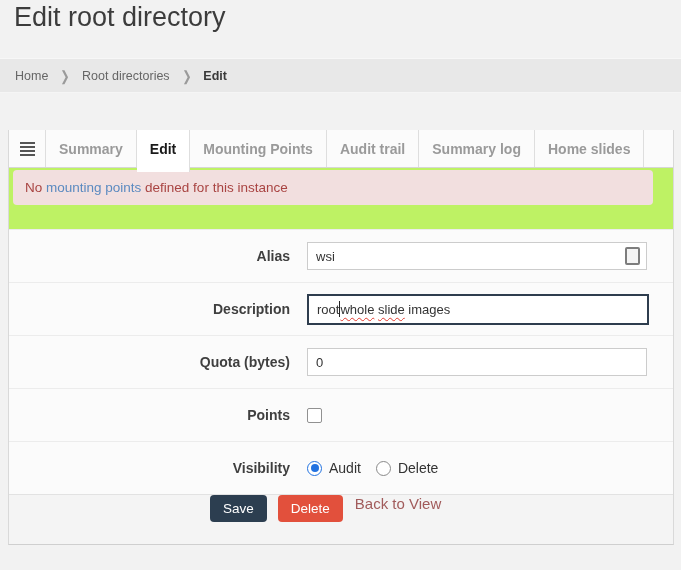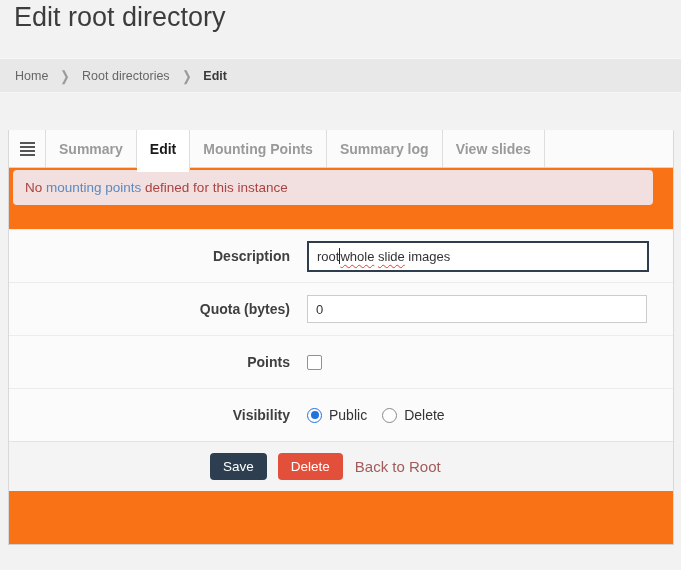--- a/index.html
+++ b/index.html
@@ -23,21 +23,21 @@
     font-size: 12.5px; color: #666;
   }
   .crumb { color: #666; text-decoration: none; cursor: pointer; text-align: center; }
   .crumb-sep { color: #9a9a9a; margin: 0 11px; font-size: 14px; transform: scaleX(0.8); display: inline-block; }
   .crumb-current { color: #3a3a3a; font-weight: 700; }
 
   
   .panel {
     margin: 37px 7px 0 8px;
     width: 666px; height: 415px;
-    background: #f97316;
+    background: #bef264;
     border-left: 1px solid #d9d9d9; border-right: 1px solid #d9d9d9; border-bottom: 1px solid #cfcfcf;
   }
 
   
   .tabbar { display: flex; height: 38px; border-bottom: 1px solid #d6d6d6; background: #fbfbfb; }
   .tab {
     display: flex; align-items: center; padding: 0 13px;
     font-size: 14px; font-weight: 700; color: #9a9a9a;
     border-right: 1px solid #dedede; cursor: pointer; white-space: nowrap;
   }
@@ -106,21 +106,21 @@
   }
   .radio.selected { border: 1px solid #2272e0; }
   .radio.selected .dot {
     position: absolute; left: 50%; top: 50%; transform: translate(-50%,-50%);
     width: 8px; height: 8px; border-radius: 50%; background: #2272e0;
   }
 
   
   .panel-footer {
     height: 50px; background: #f4f4f4; border-top: 1px solid #e2e2e2;
-    display: flex; align-items: center; padding-left: 201px;
+    display: flex; align-items: flex-start; padding-left: 201px;
   }
   .btn {
     border: none; border-radius: 4px; color: #fff; font-family: "Liberation Sans", sans-serif;
     font-size: 13.5px; padding: 6px 13px; cursor: pointer;
   }
   .btn-save { background: #2c3e50; }
   .btn-delete { background: #e2503c; margin-left: 11px; }
   .back-link { margin-left: 12px; font-size: 15px; color: #a15b5b; text-decoration: none; cursor: pointer; }
 </style>
 </head>
@@ -145,30 +145,40 @@
       <span class="burger">
           <i></i>
           <i></i>
           <i></i>
           <i></i>
         </span>
     </div>
     <div class="tab">Summary</div>
     <div class="tab active">Edit</div>
     <div class="tab">Mounting Points</div>
+    <div class="tab">Audit trail</div>
     <div class="tab">Summary log</div>
-    <div class="tab">View slides</div>
+    <div class="tab">Home slides</div>
   </div>
 
   <div class="alert">
     <span>No </span><a>mounting points</a><span> defined for this instance</span>
   </div>
 
   <div class="form-rows">
 
+    <div class="form-row">
+      <div class="f-label">Alias</div>
+      <div class="f-control">
+        <input class="text-input" type="text" value="wsi" style="">
+        <span class="autofill-badge">
+          <span class="head"></span><span class="bust"></span>
+        </span>
+      </div>
+    </div>
 
     <div class="form-row">
       <div class="f-label">Description</div>
       <div class="f-control">
         <div class="fake-input-focused"><span>root</span><span class="caret"></span><span class="squiggle">whole</span><span> </span><span class="squiggle">slide</span><span> images</span></div>
       </div>
     </div>
 
     <div class="form-row">
       <div class="f-label">Quota (bytes)</div>
@@ -184,30 +194,30 @@
       </div>
     </div>
 
     <div class="form-row">
       <div class="f-label">Visibility</div>
       <div class="f-control radio-group">
         <span class="radio-opt">
           <span class="radio selected">
               <span class="dot"></span>
             </span>
-          <span>Public</span>
+          <span>Audit</span>
         </span>
         <span class="radio-opt">
           <span class="radio"></span>
           <span>Delete</span>
         </span>
       </div>
     </div>
 
   </div>
 
   <div class="panel-footer">
     <button class="btn btn-save">Save</button>
     <button class="btn btn-delete">Delete</button>
-    <a class="back-link">Back to Root</a>
+    <a class="back-link">Back to View</a>
   </div>
 
 </div>
 
 </body></html>

